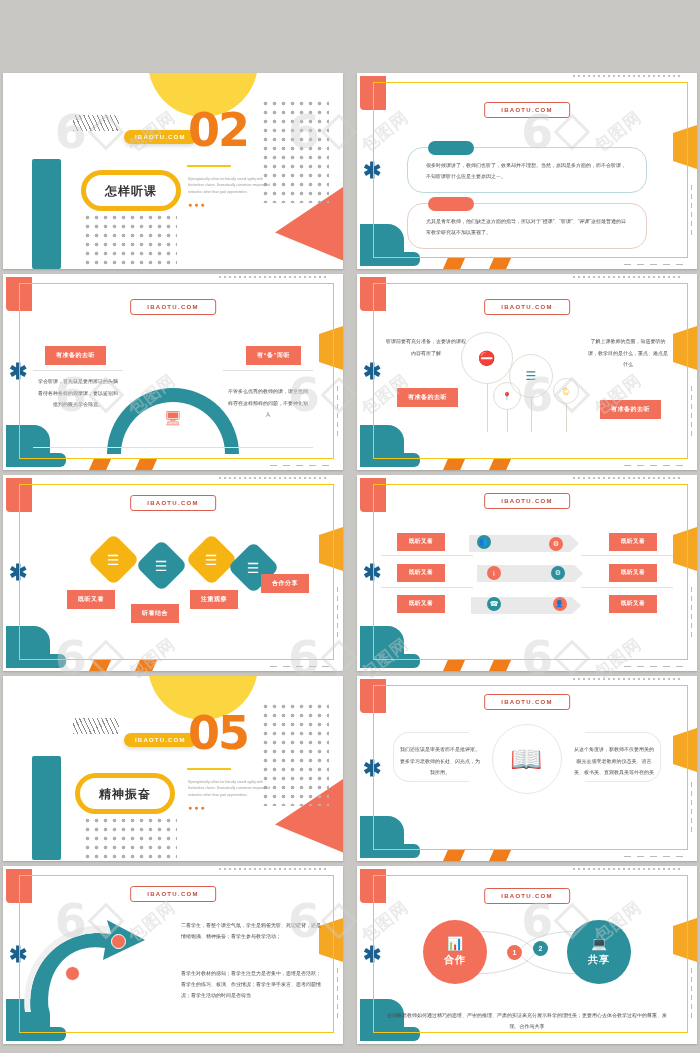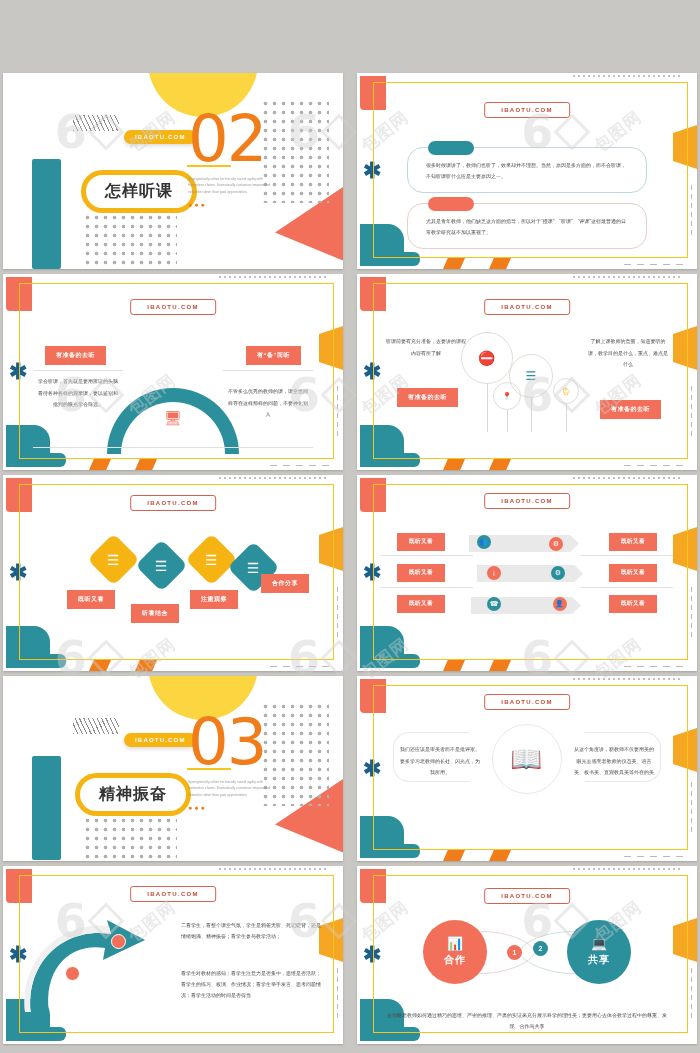--- a/index.html
+++ b/index.html
@@ -104,35 +104,35 @@
     background:repeating-linear-gradient(65deg,#8e8e8e 0 1px,transparent 1px 4px);
   }
   .ts .pill-yellow-small {
     position:absolute; left:121px; top:57px;
     background:#f5b411; color:#fff; font-size:6px; font-weight:bold;
     letter-spacing:1.2px; padding:4px 11px; border-radius:9px;
     box-shadow:0 2px 4px rgba(0,0,0,.14);
   }
   .ts .bignum {
     position:absolute; left:185px; top:34px;
-    font-size:64px; font-weight:normal; color:#f07d1a;
+    font-size:46px; font-weight:bold; color:#f07d1a;
     letter-spacing:-2px; line-height:1;
     font-family:"DejaVu Sans", sans-serif;
   }
   .ts .num-underline {
     position:absolute; left:184px; top:92px; width:44px; height:1.5px;
     background:#f5c518;
   }
   .ts .title-pill {
     position:absolute; left:78px; top:97px;
     border:5px solid #f5b411; border-radius:22px; background:#fff;
     padding:6px 19px;
   }
   .ts .title-pill span {
-    font-size:16px; font-weight:bold; color:#333; letter-spacing:1px;
+    font-size:12px; font-weight:bold; color:#333; letter-spacing:1px;
   }
   .ts .lorem {
     position:absolute; left:185px; top:103px; width:86px;
     font-size:3.4px; line-height:1.85; color:#9a9a9a;
   }
   .ts .tridots {
     position:absolute; left:185px; top:128px;
     color:#f07d1a; font-size:7px; letter-spacing:2px;
   }
   .dotfield {
@@ -485,21 +485,21 @@
 
   <div class="slide">
     <div class="ts">
       <div class="sun"></div>
       <div class="bar-teal" style="top:80px;height:104px"></div>
       <div class="tri-red"></div>
       <div class="hatch"></div>
       <div class="dotfield df-right"></div>
       <div class="dotfield df-left"></div>
       <div class="pill-yellow-small">IBAOTU.COM</div>
-      <div class="bignum">03</div>
+      <div class="bignum">05</div>
       <div class="num-underline"></div>
       <div class="title-pill" style="left:72px">
         <span>精神振奋</span>
       </div>
       <div class="lorem">Synergistically utilize technically sound agility with frictionless chains. Dramatically customize empowered networks rather than goal opportunities.</div>
       <div class="tridots">●●●</div>
     </div>
   </div>
 
   <div class="slide">

